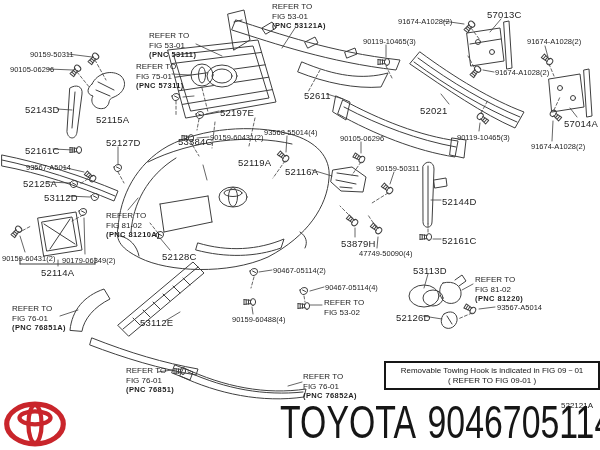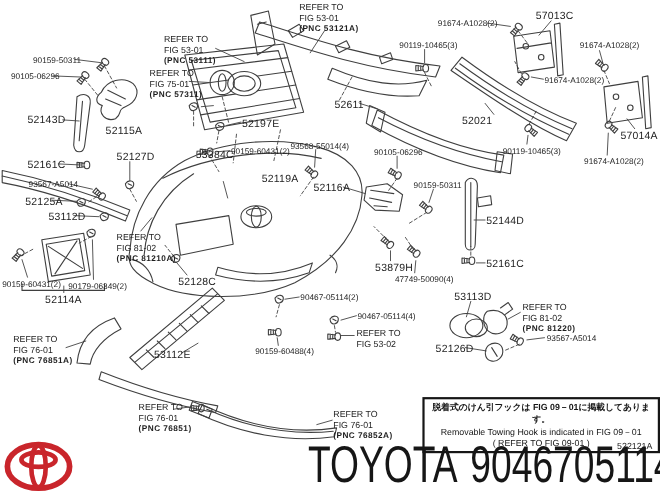--- a/index.html
+++ b/index.html
@@ -375,21 +375,20 @@
         <div>52126D</div>
       </div>
       <div class="plabel refer" style="left: 303px; top: 372px;">
         <div>REFER TO</div>
         <div>FIG 76-01</div>
         <div class="pnc">(PNC 76852A)</div>
       </div>
     </div>
 
   <div id="note-box">
-    <div class="jp">脱着式のけん引フックは FIG 09－01に掲載してあります。</div>
     <div class="en">Removable Towing Hook is indicated in FIG  09－01</div>
     <div class="rf">(  REFER TO FIG 09-01     )</div>
   </div>
   <div id="drawing-code">522121A</div>
 
   <svg id="brand-logo" width="66" height="48" viewBox="0 0 70 50">
     <g fill="none" stroke="#c9252b">
       <ellipse cx="35" cy="25" rx="30" ry="21" stroke-width="5.5"></ellipse>
       <ellipse cx="35" cy="18.5" rx="16.5" ry="7" stroke-width="4.5"></ellipse>
       <ellipse cx="35" cy="25" rx="7" ry="20" stroke-width="4.5"></ellipse>

